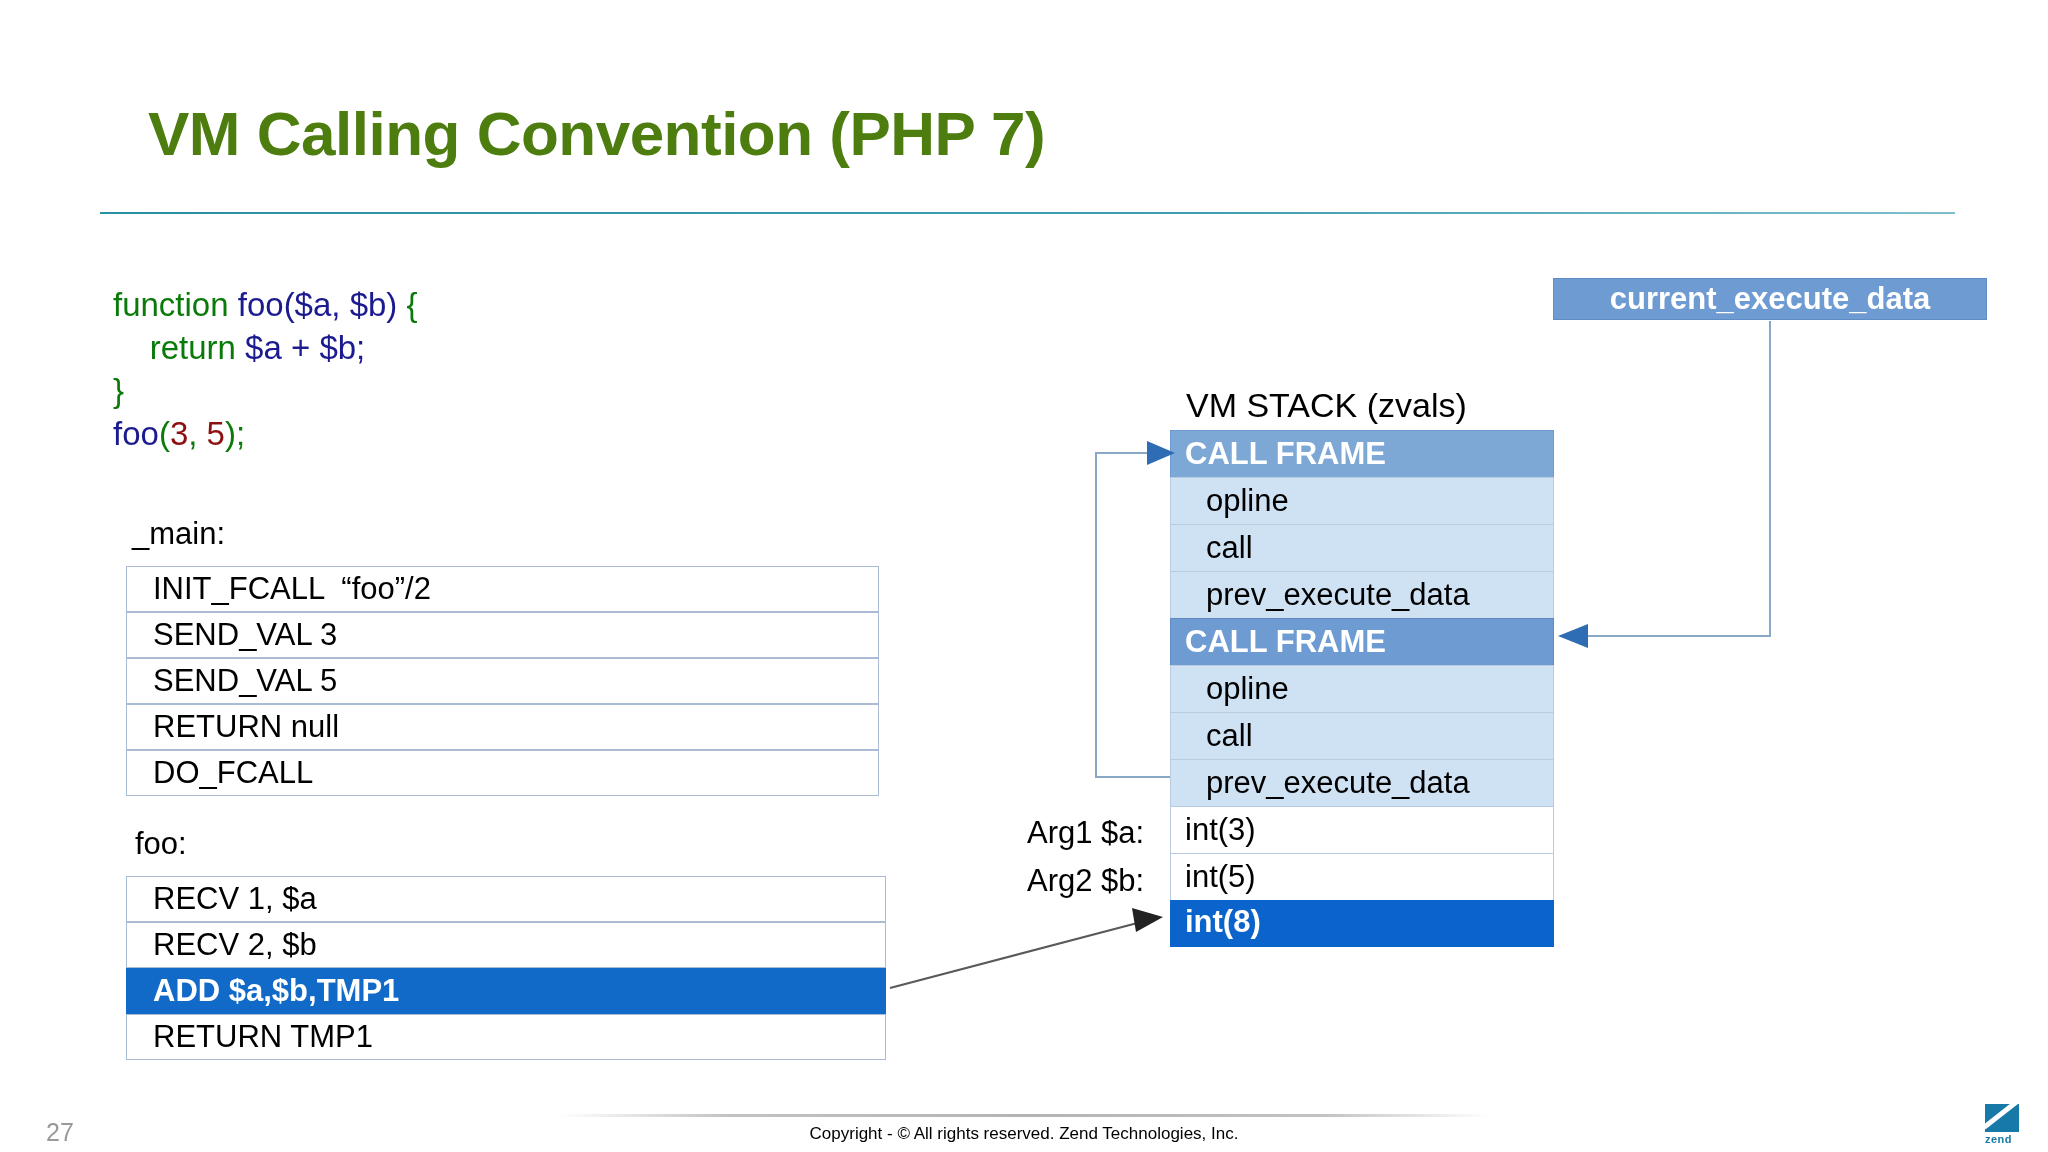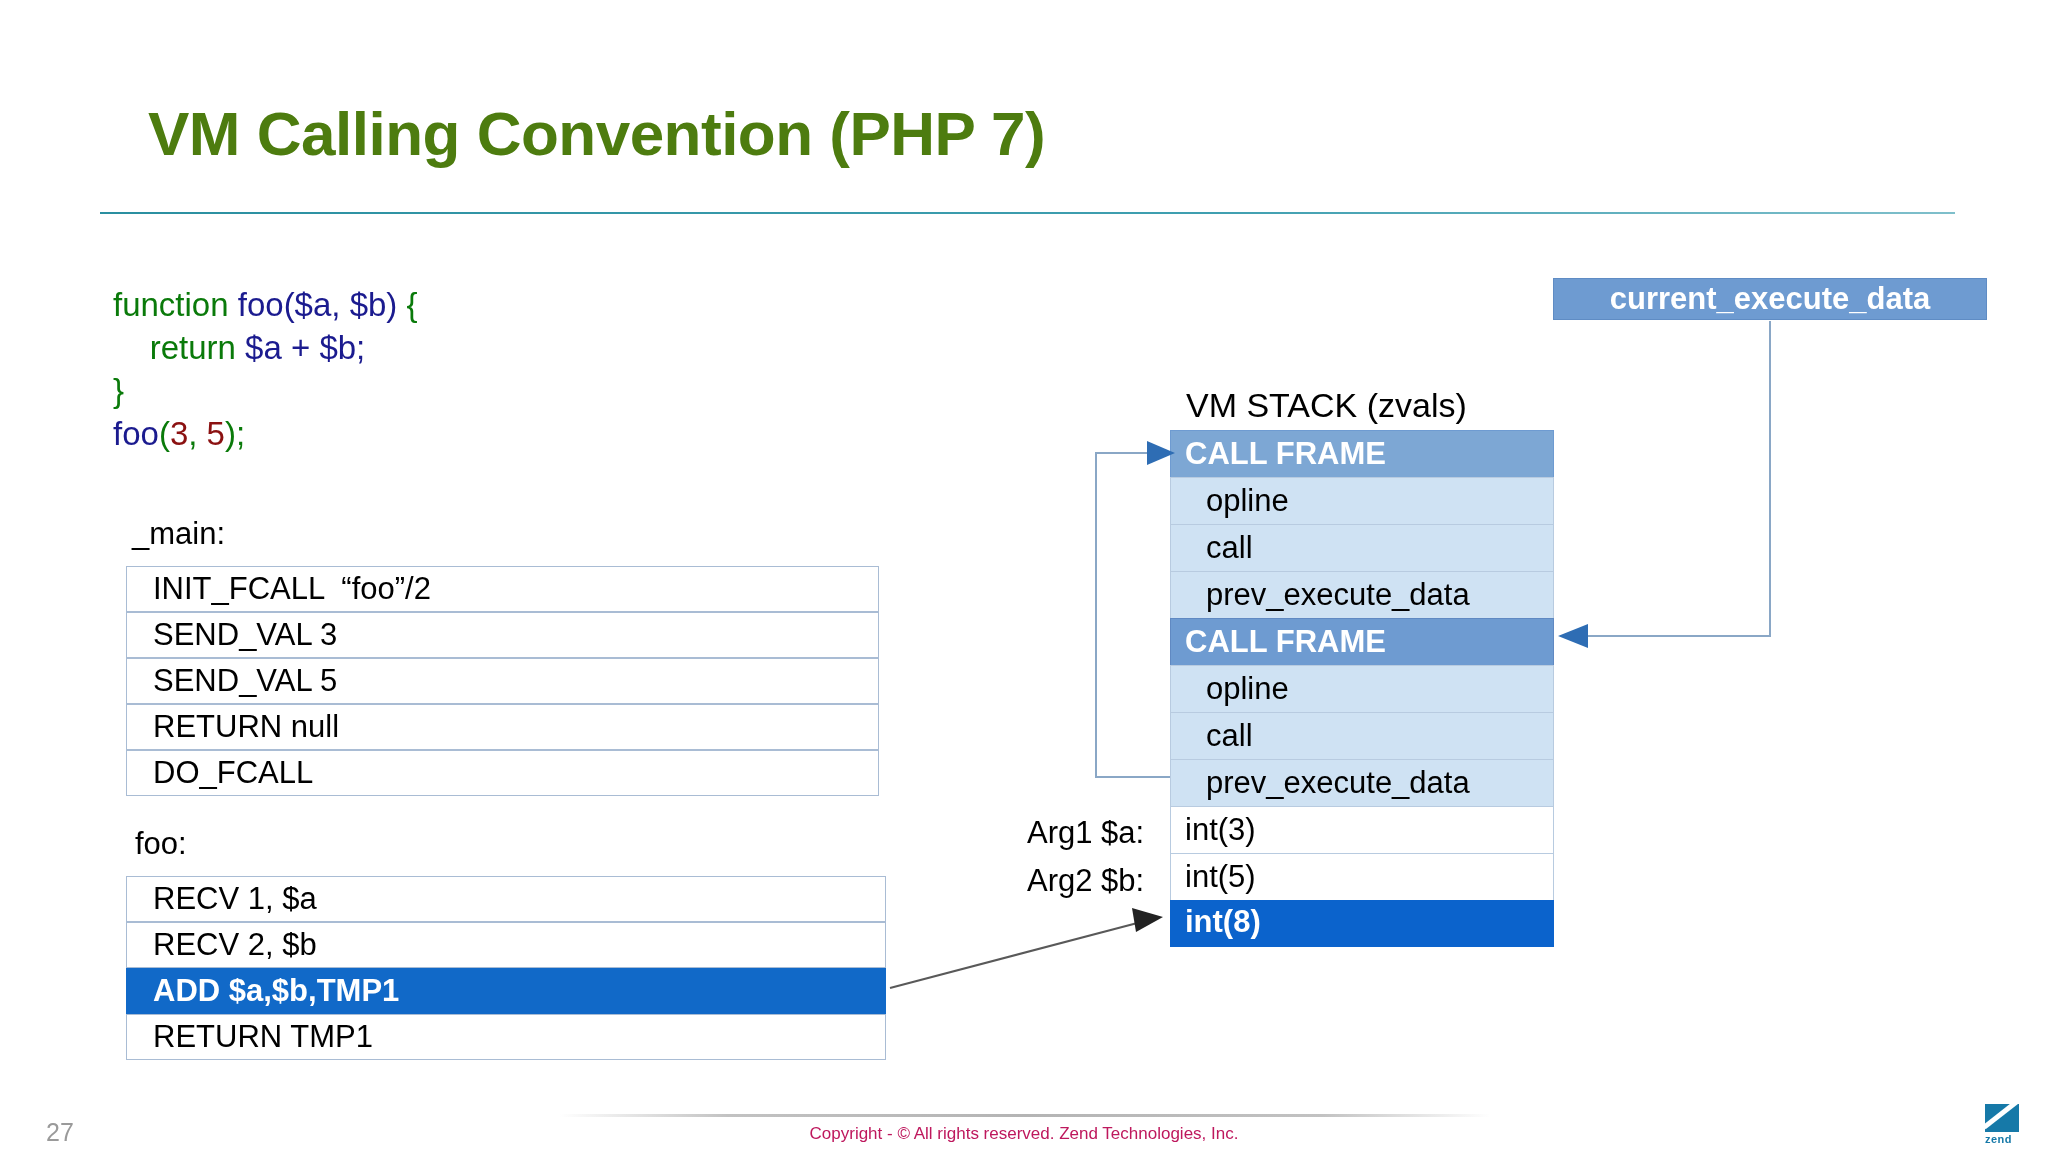--- a/index.html
+++ b/index.html
@@ -200,21 +200,21 @@
     color: #9a9a9a;
     margin-left: 28px;
   }
   #copyright {
     position: absolute;
     left: 0;
     top: 1124px;
     width: 2048px;
     text-align: center;
     font-size: 17px;
-    color: #be185d;
+    color: #000000;
   }
   #zend-logo {
     position: absolute;
     left: 1985px;
     top: 1104px;
     width: 46px;
     height: 42px;
   }
   .zend-mark {
     width: 34px;

